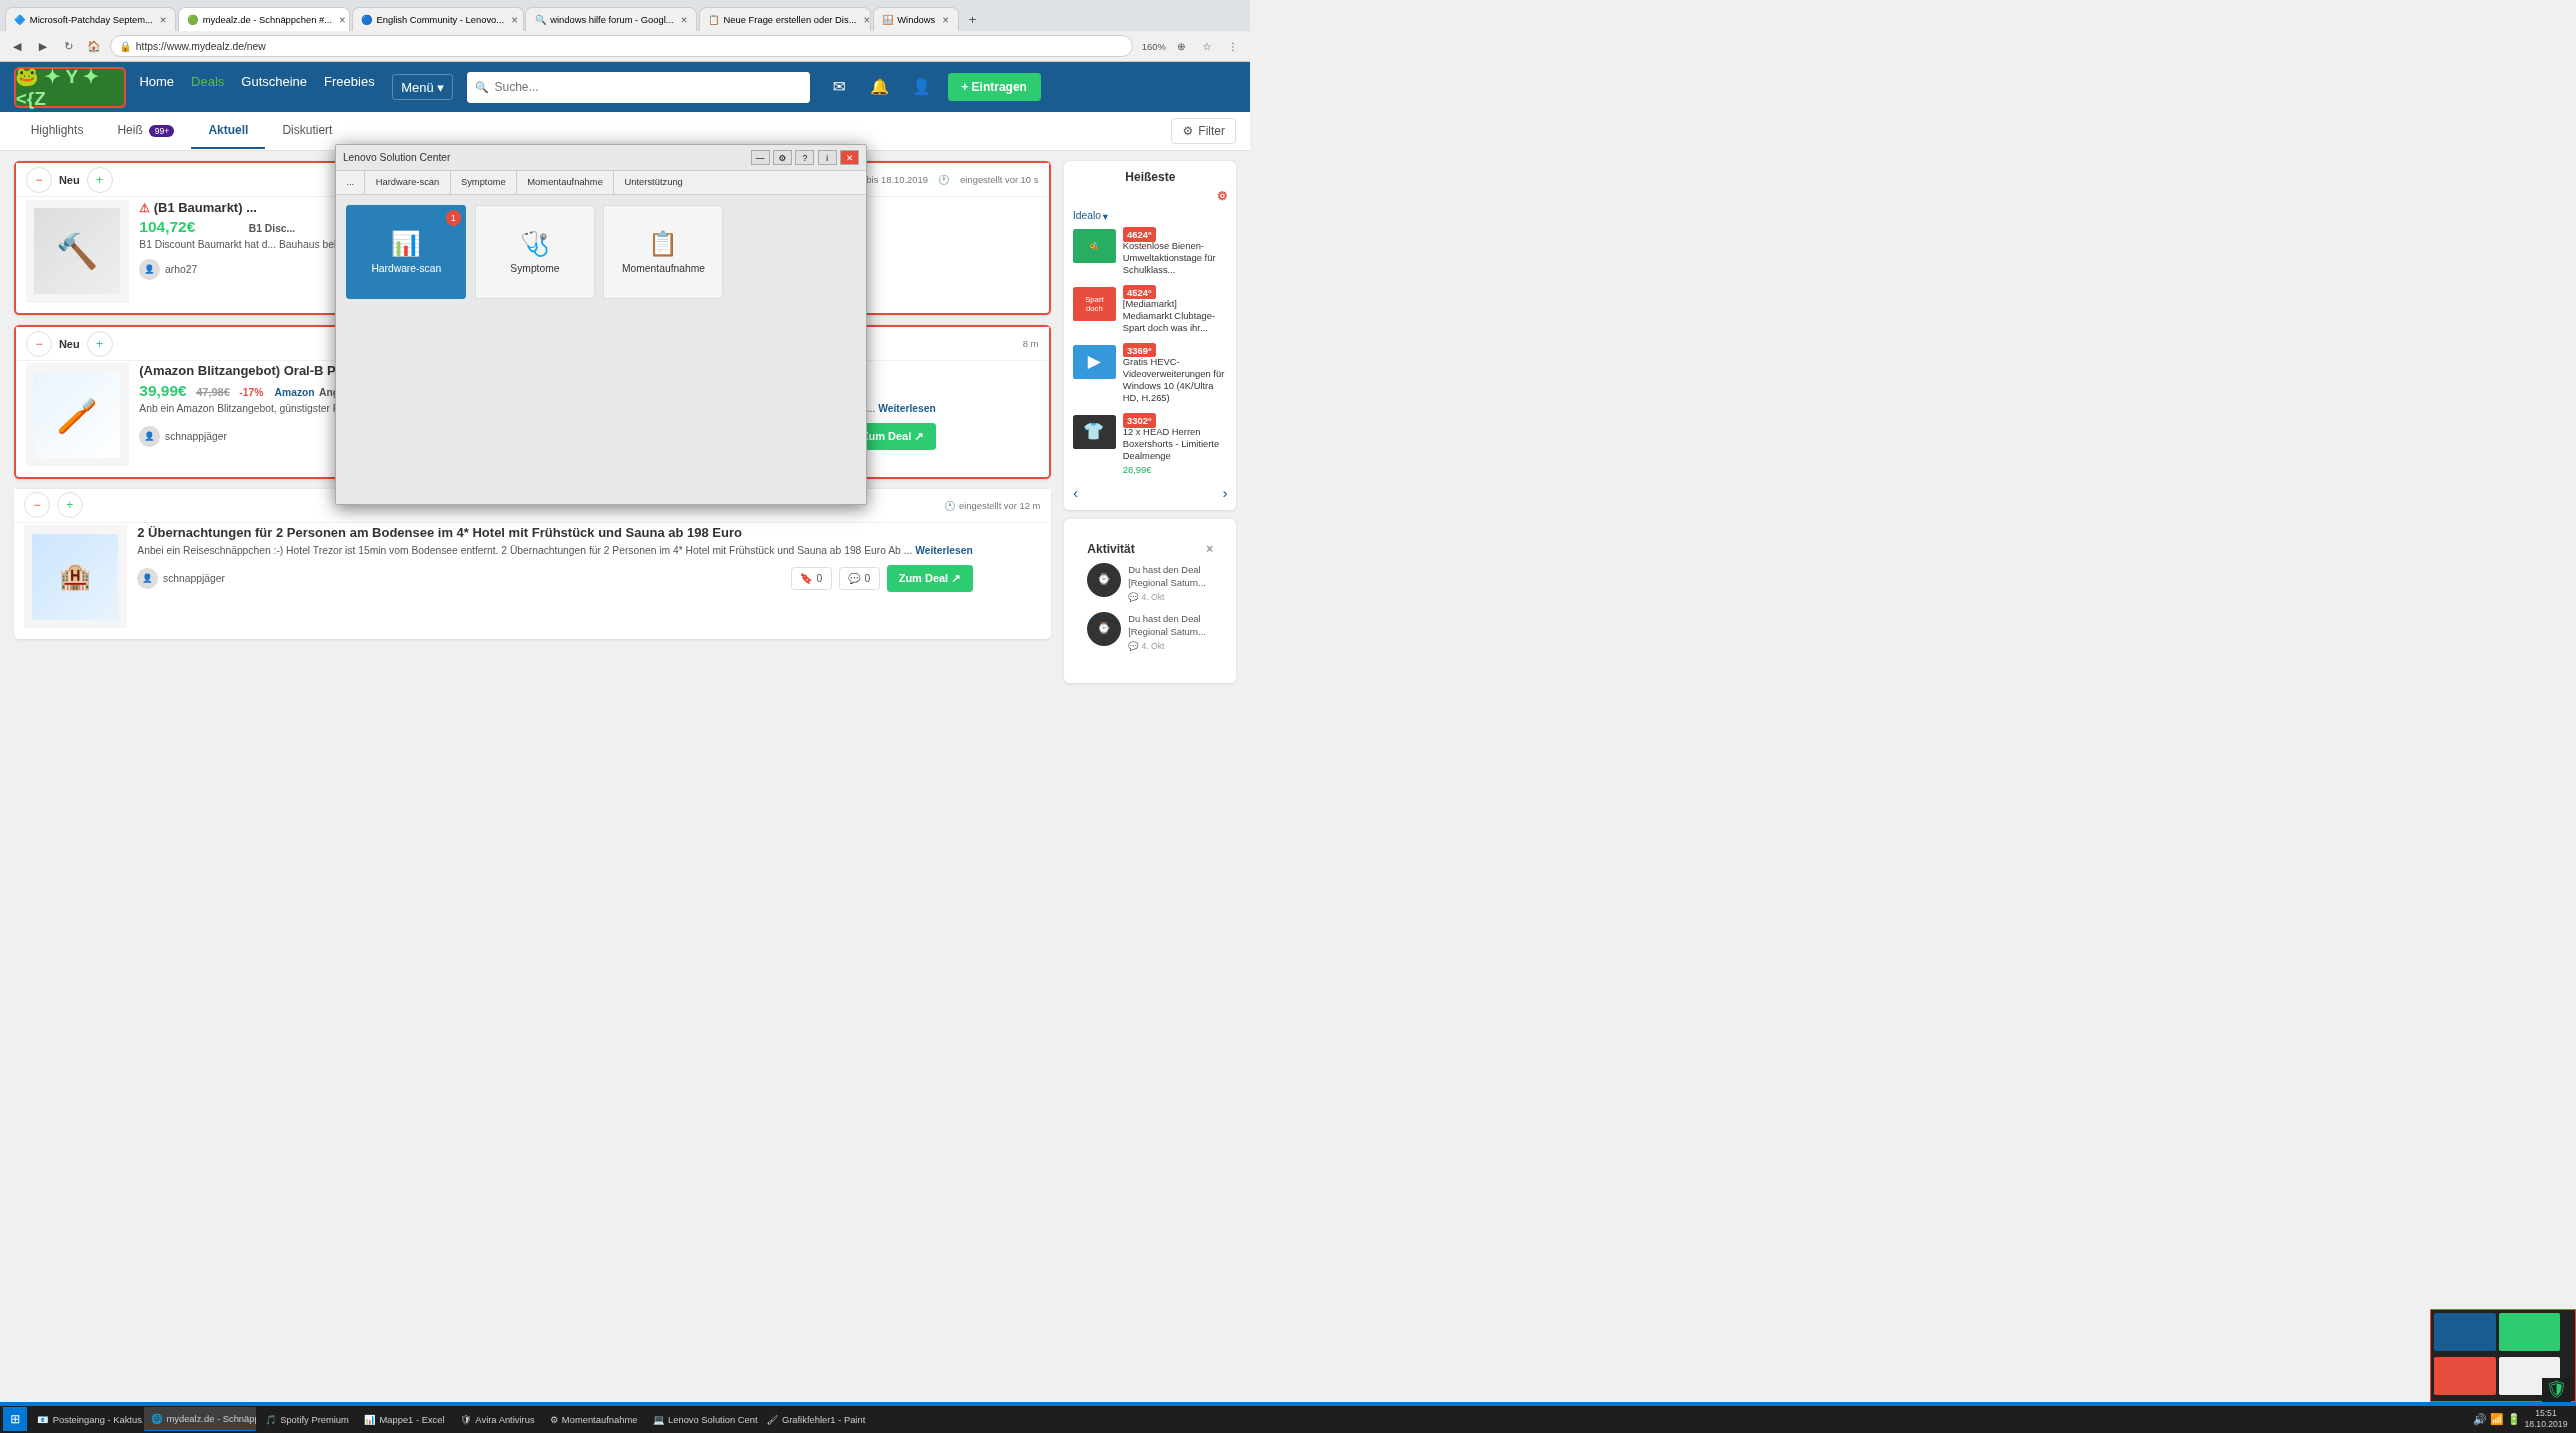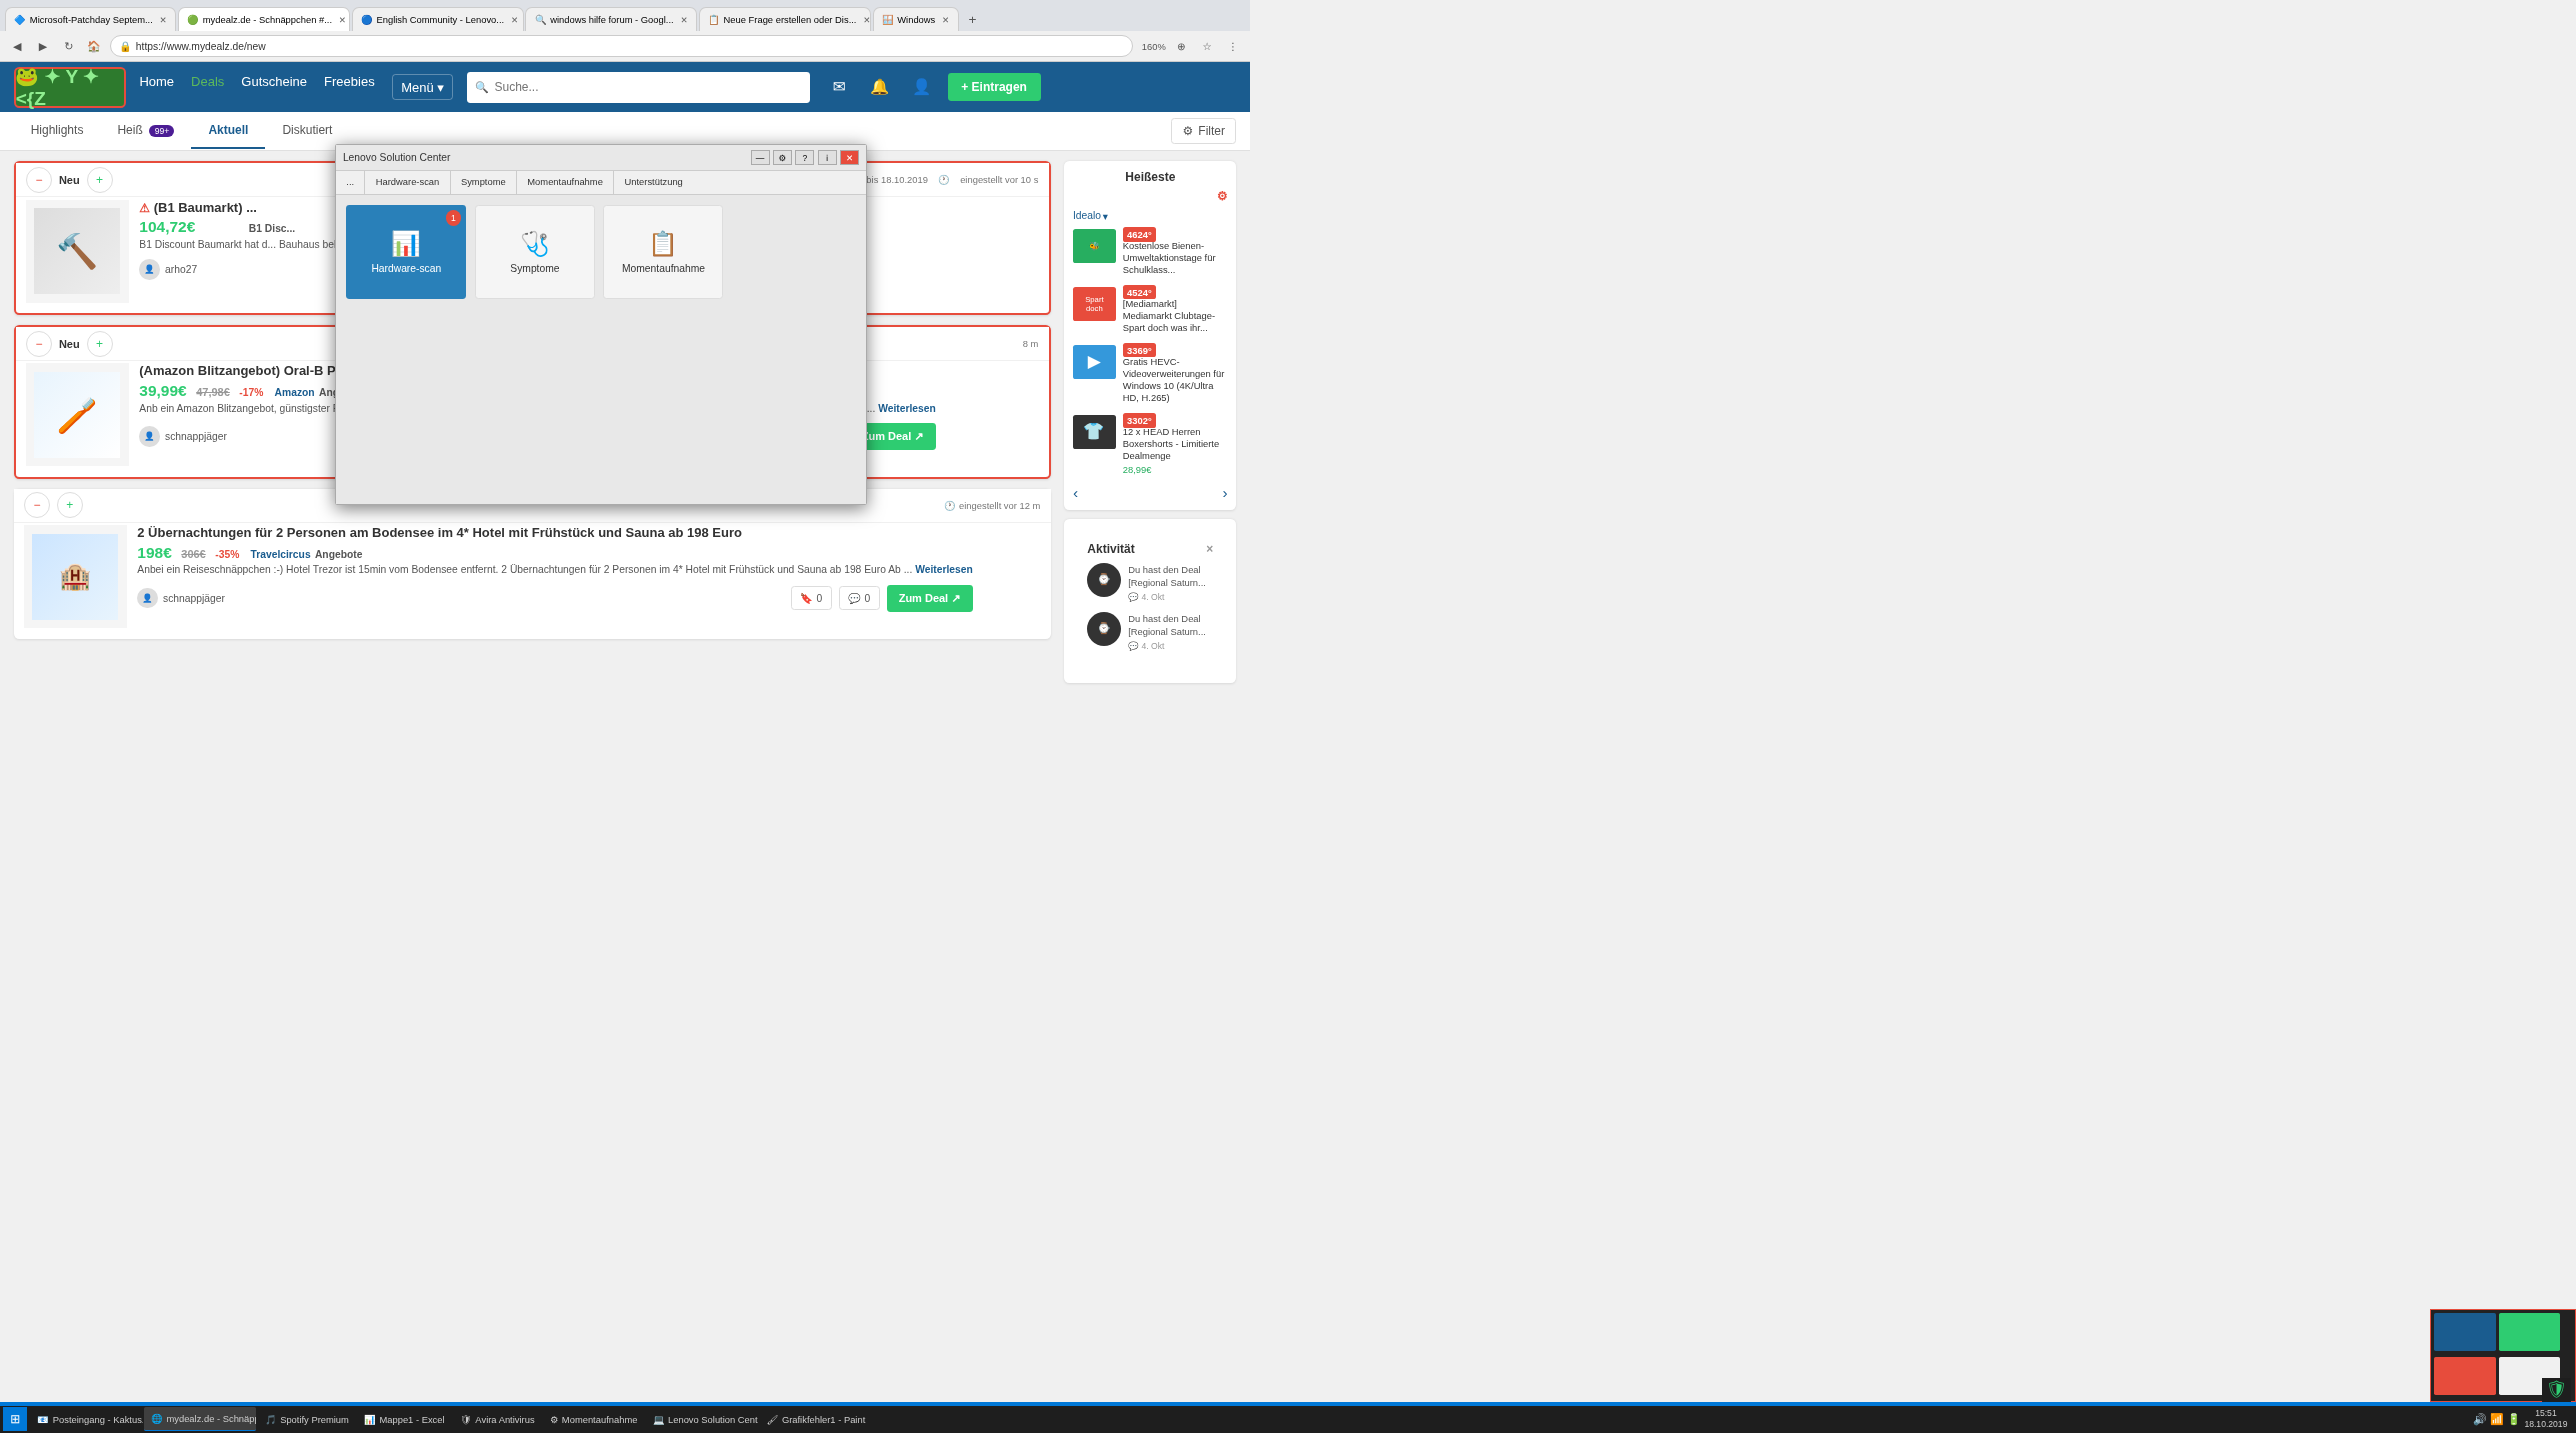--- a/index.html
+++ b/index.html
@@ -299,27 +299,20 @@
           <span>🕐</span>
           <span>eingestellt vor 12 m</span>
         </div>
       </div>
       <div style="margin-top: 26px; display:flex; gap:10.3px;">
         <div class="deal-thumb">
           <div style="width:86px; height:86px; background:linear-gradient(135deg, #cce5ff 0%, #e8f4fd 100%); display:flex; align-items:center; justify-content:center; font-size:26px;">🏨</div>
         </div>
         <div class="deal-info">
           <div class="deal-title">2 Übernachtungen für 2 Personen am Bodensee im 4* Hotel mit Frühstück und Sauna ab 198 Euro</div>
-          <div class="deal-price">
-            <span>198€</span>
-            <span class="original">306€</span>
-            <span class="discount">-35%</span>
-            <span style="margin-left:6.9px; color:#1a5c8f; font-size:10.3px;">Travelcircus</span>
-            <span style="font-size:10.3px; color:#555;">Angebote</span>
-          </div>
           <div class="deal-desc">
             <span>Anbei ein Reiseschnäppchen :-) Hotel Trezor ist 15min vom Bodensee entfernt. 2 Übernachtungen für 2 Personen im 4* Hotel mit Frühstück und Sauna ab 198 Euro Ab ...</span>
             <span class="deal-readmore">Weiterlesen</span>
           </div>
           <div class="deal-footer">
             <div class="deal-user">
               <div class="user-avatar">👤</div>
               <span>schnappjäger</span>
             </div>
             <div class="deal-actions">

